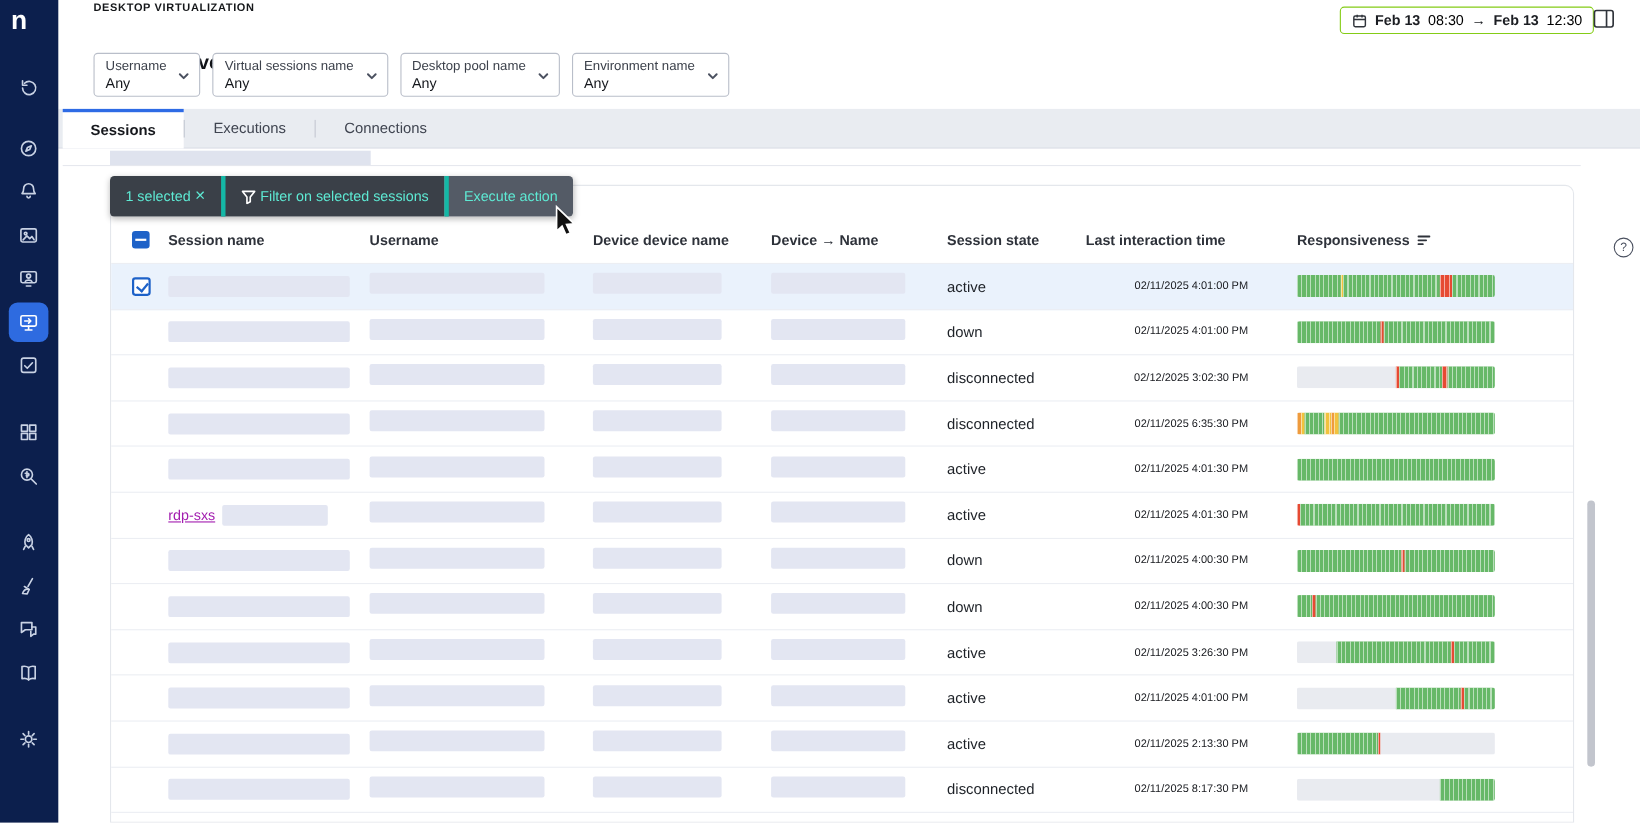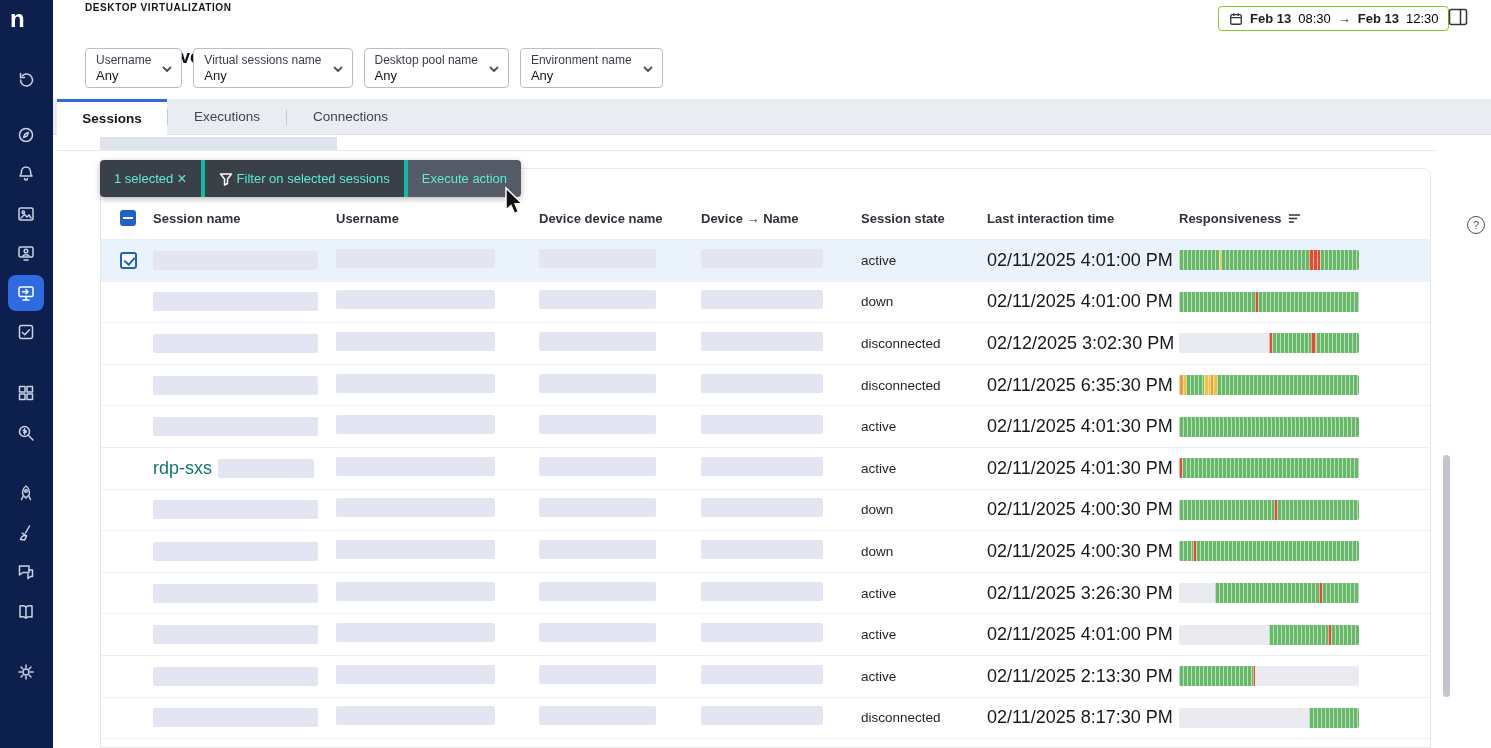--- a/index.html
+++ b/index.html
@@ -87,25 +87,25 @@
     position:relative; cursor:pointer; }
   .cb-row::after { content:""; position:absolute; left:3.5px; top:1px; width:5px; height:8px;
     border:solid #1e62c8; border-width:0 2px 2px 0; transform:rotate(40deg); }
 
   .ph { height:19px; border-radius:2px; background:#e3e6f2; }
   .ph-session { width:165px; }
   .ph-username { width:159px; }
   .ph-client { width:117px; }
   .ph-device { width:122px; }
   .session-cell { display:flex; align-items:center; gap:6px; }
-  .session-link { font-size:18px; color:#0f766e; cursor:pointer; }
+  .session-link { font-size:13px; color:#a21caf; text-decoration:underline; cursor:pointer; }
   .has-link .ph-session { width:96px; }
 
   .state { font-size:13.5px; color:#1d2127; }
-  .time { font-size:18px; color:#16181d; }
+  .time { font-size:10px; color:#16181d;text-align:center; }
 
   .bar { width:180px; height:20px; display:flex; border-radius:2px; overflow:hidden; }
   .seg { height:100%; background-image:repeating-linear-gradient(90deg, rgba(255,255,255,.55) 0 1px, transparent 1px 4px); }
   .seg-green  { background-color:#67b868; }
   .seg-red    { background-color:#e64a33; }
   .seg-yellow { background-color:#f2c23e; }
   .seg-orange { background-color:#ef9b3d; }
   .seg-gray   { background-color:#e9ebf0; background-image:none; }
 
   .help-circle { position:absolute; left:1414px; top:216px; width:18px; height:18px; border:1.5px solid #4b5160;

